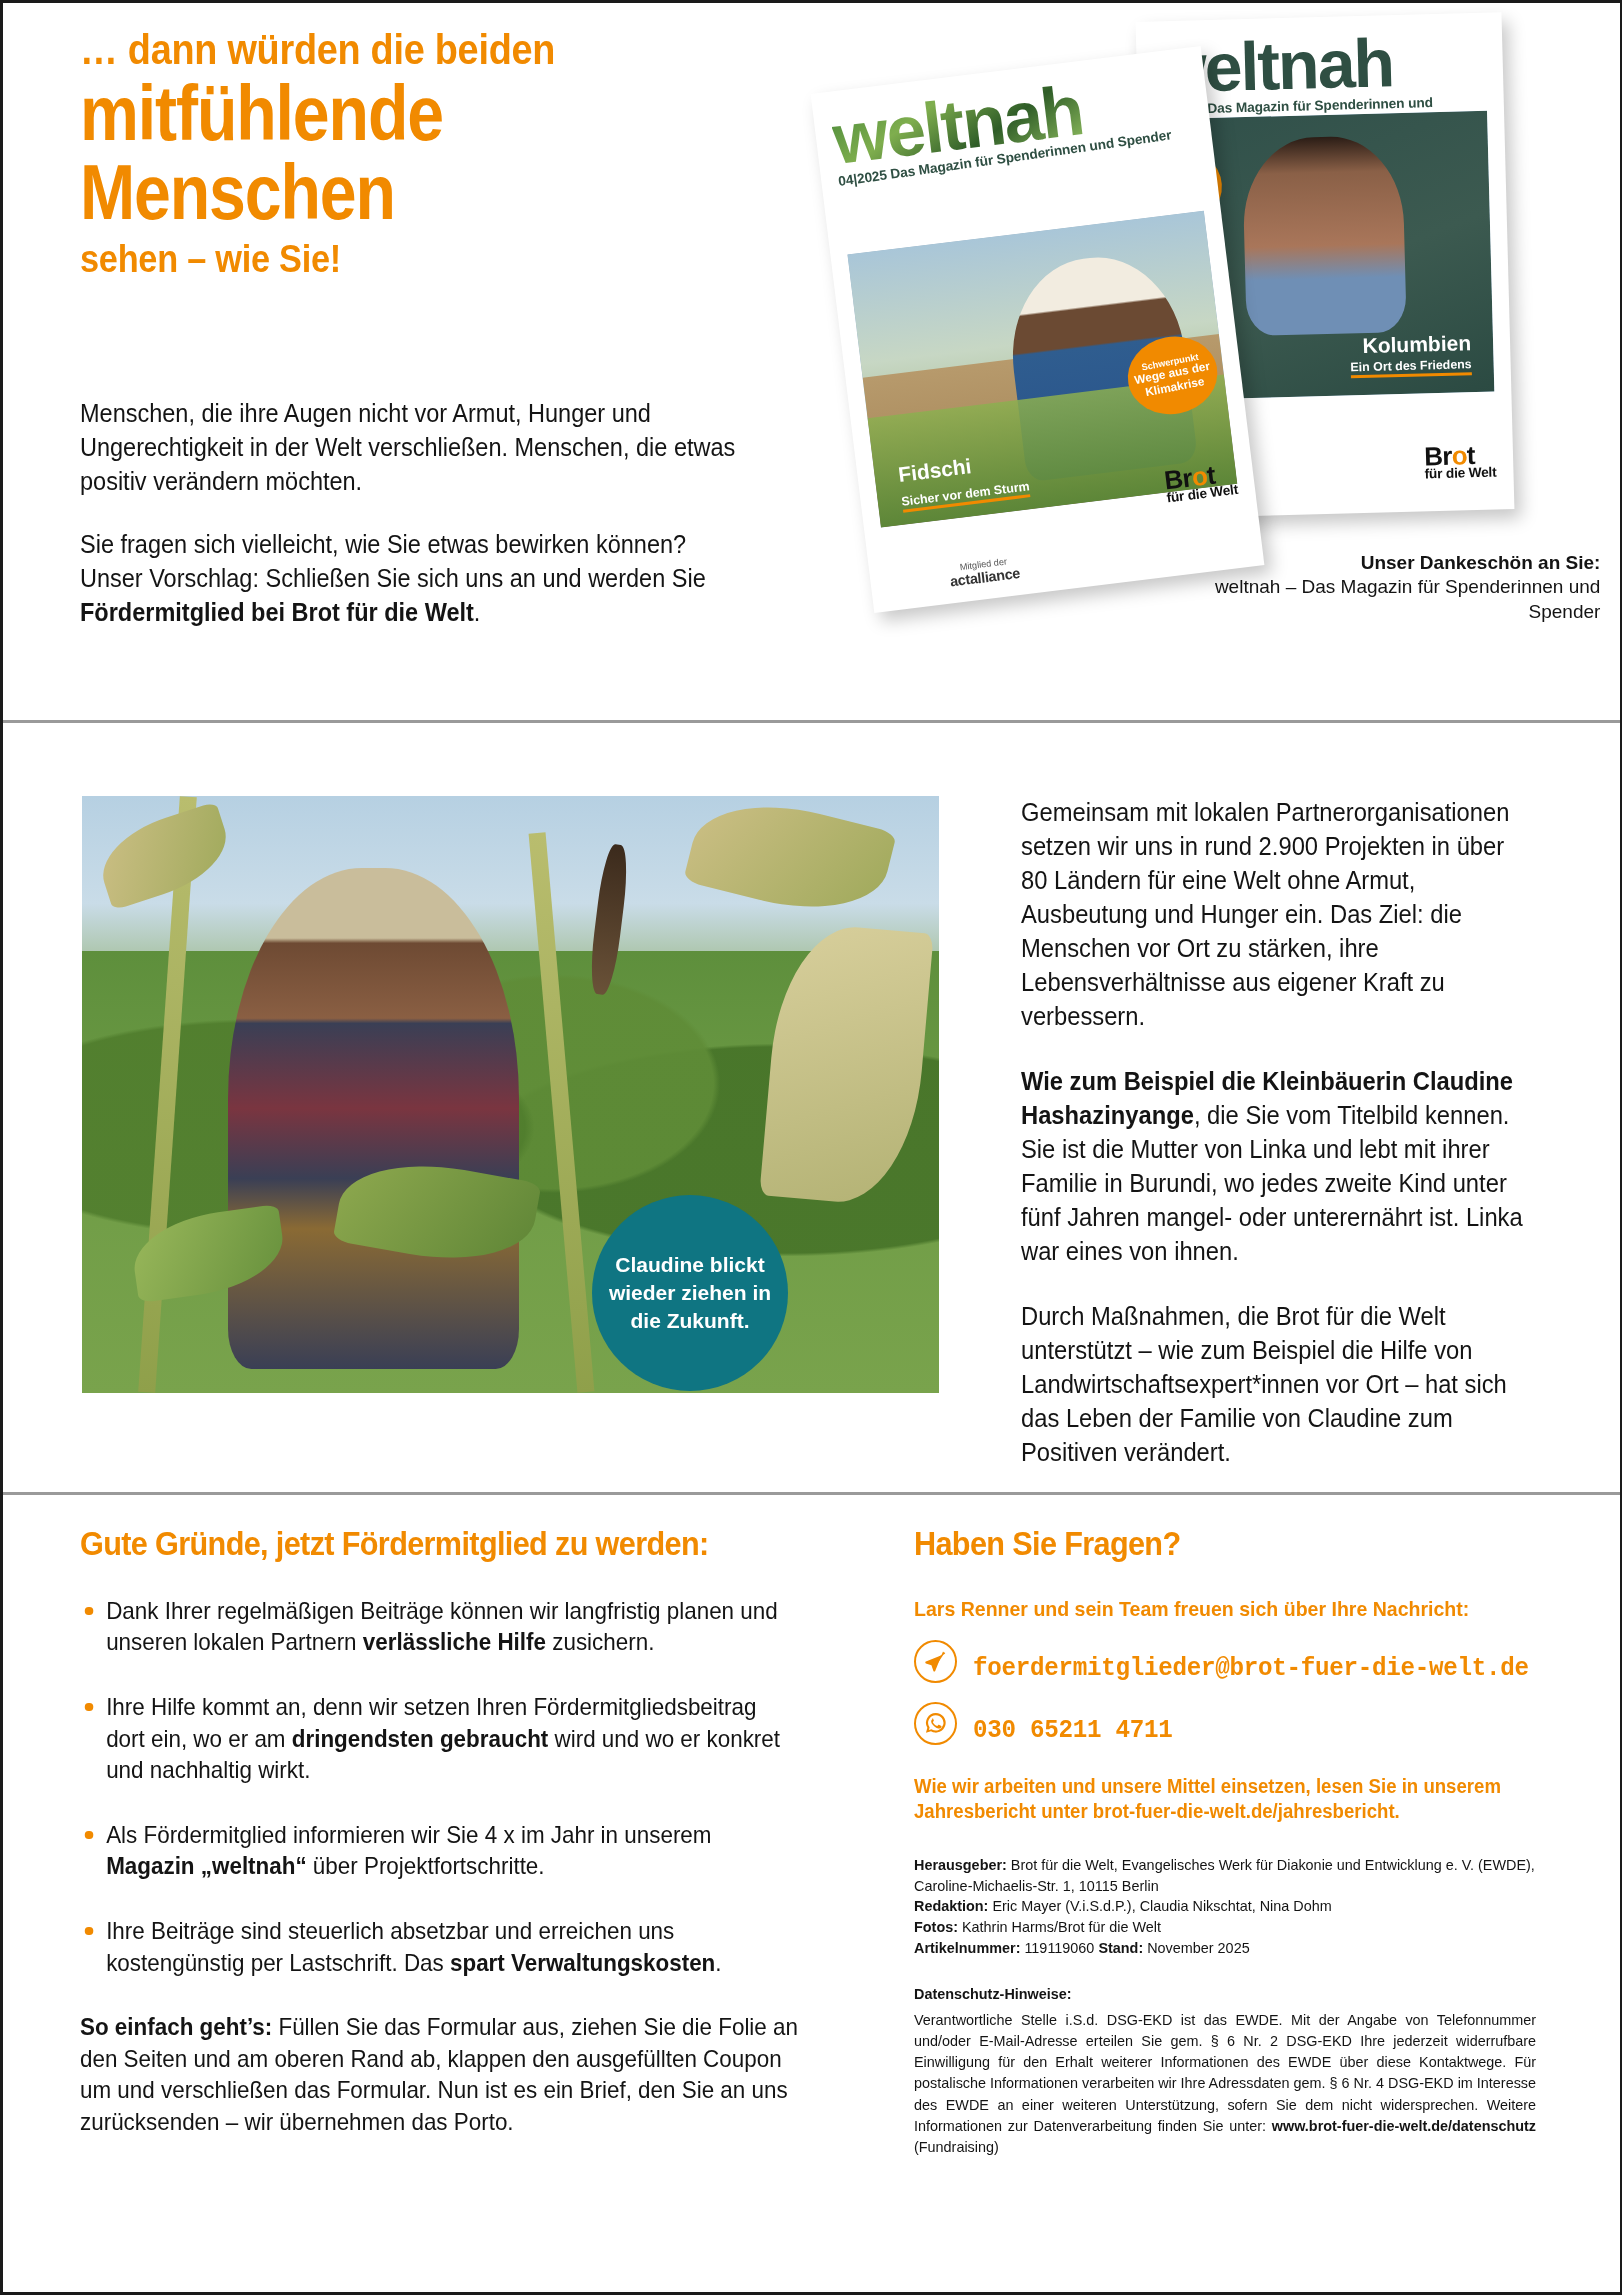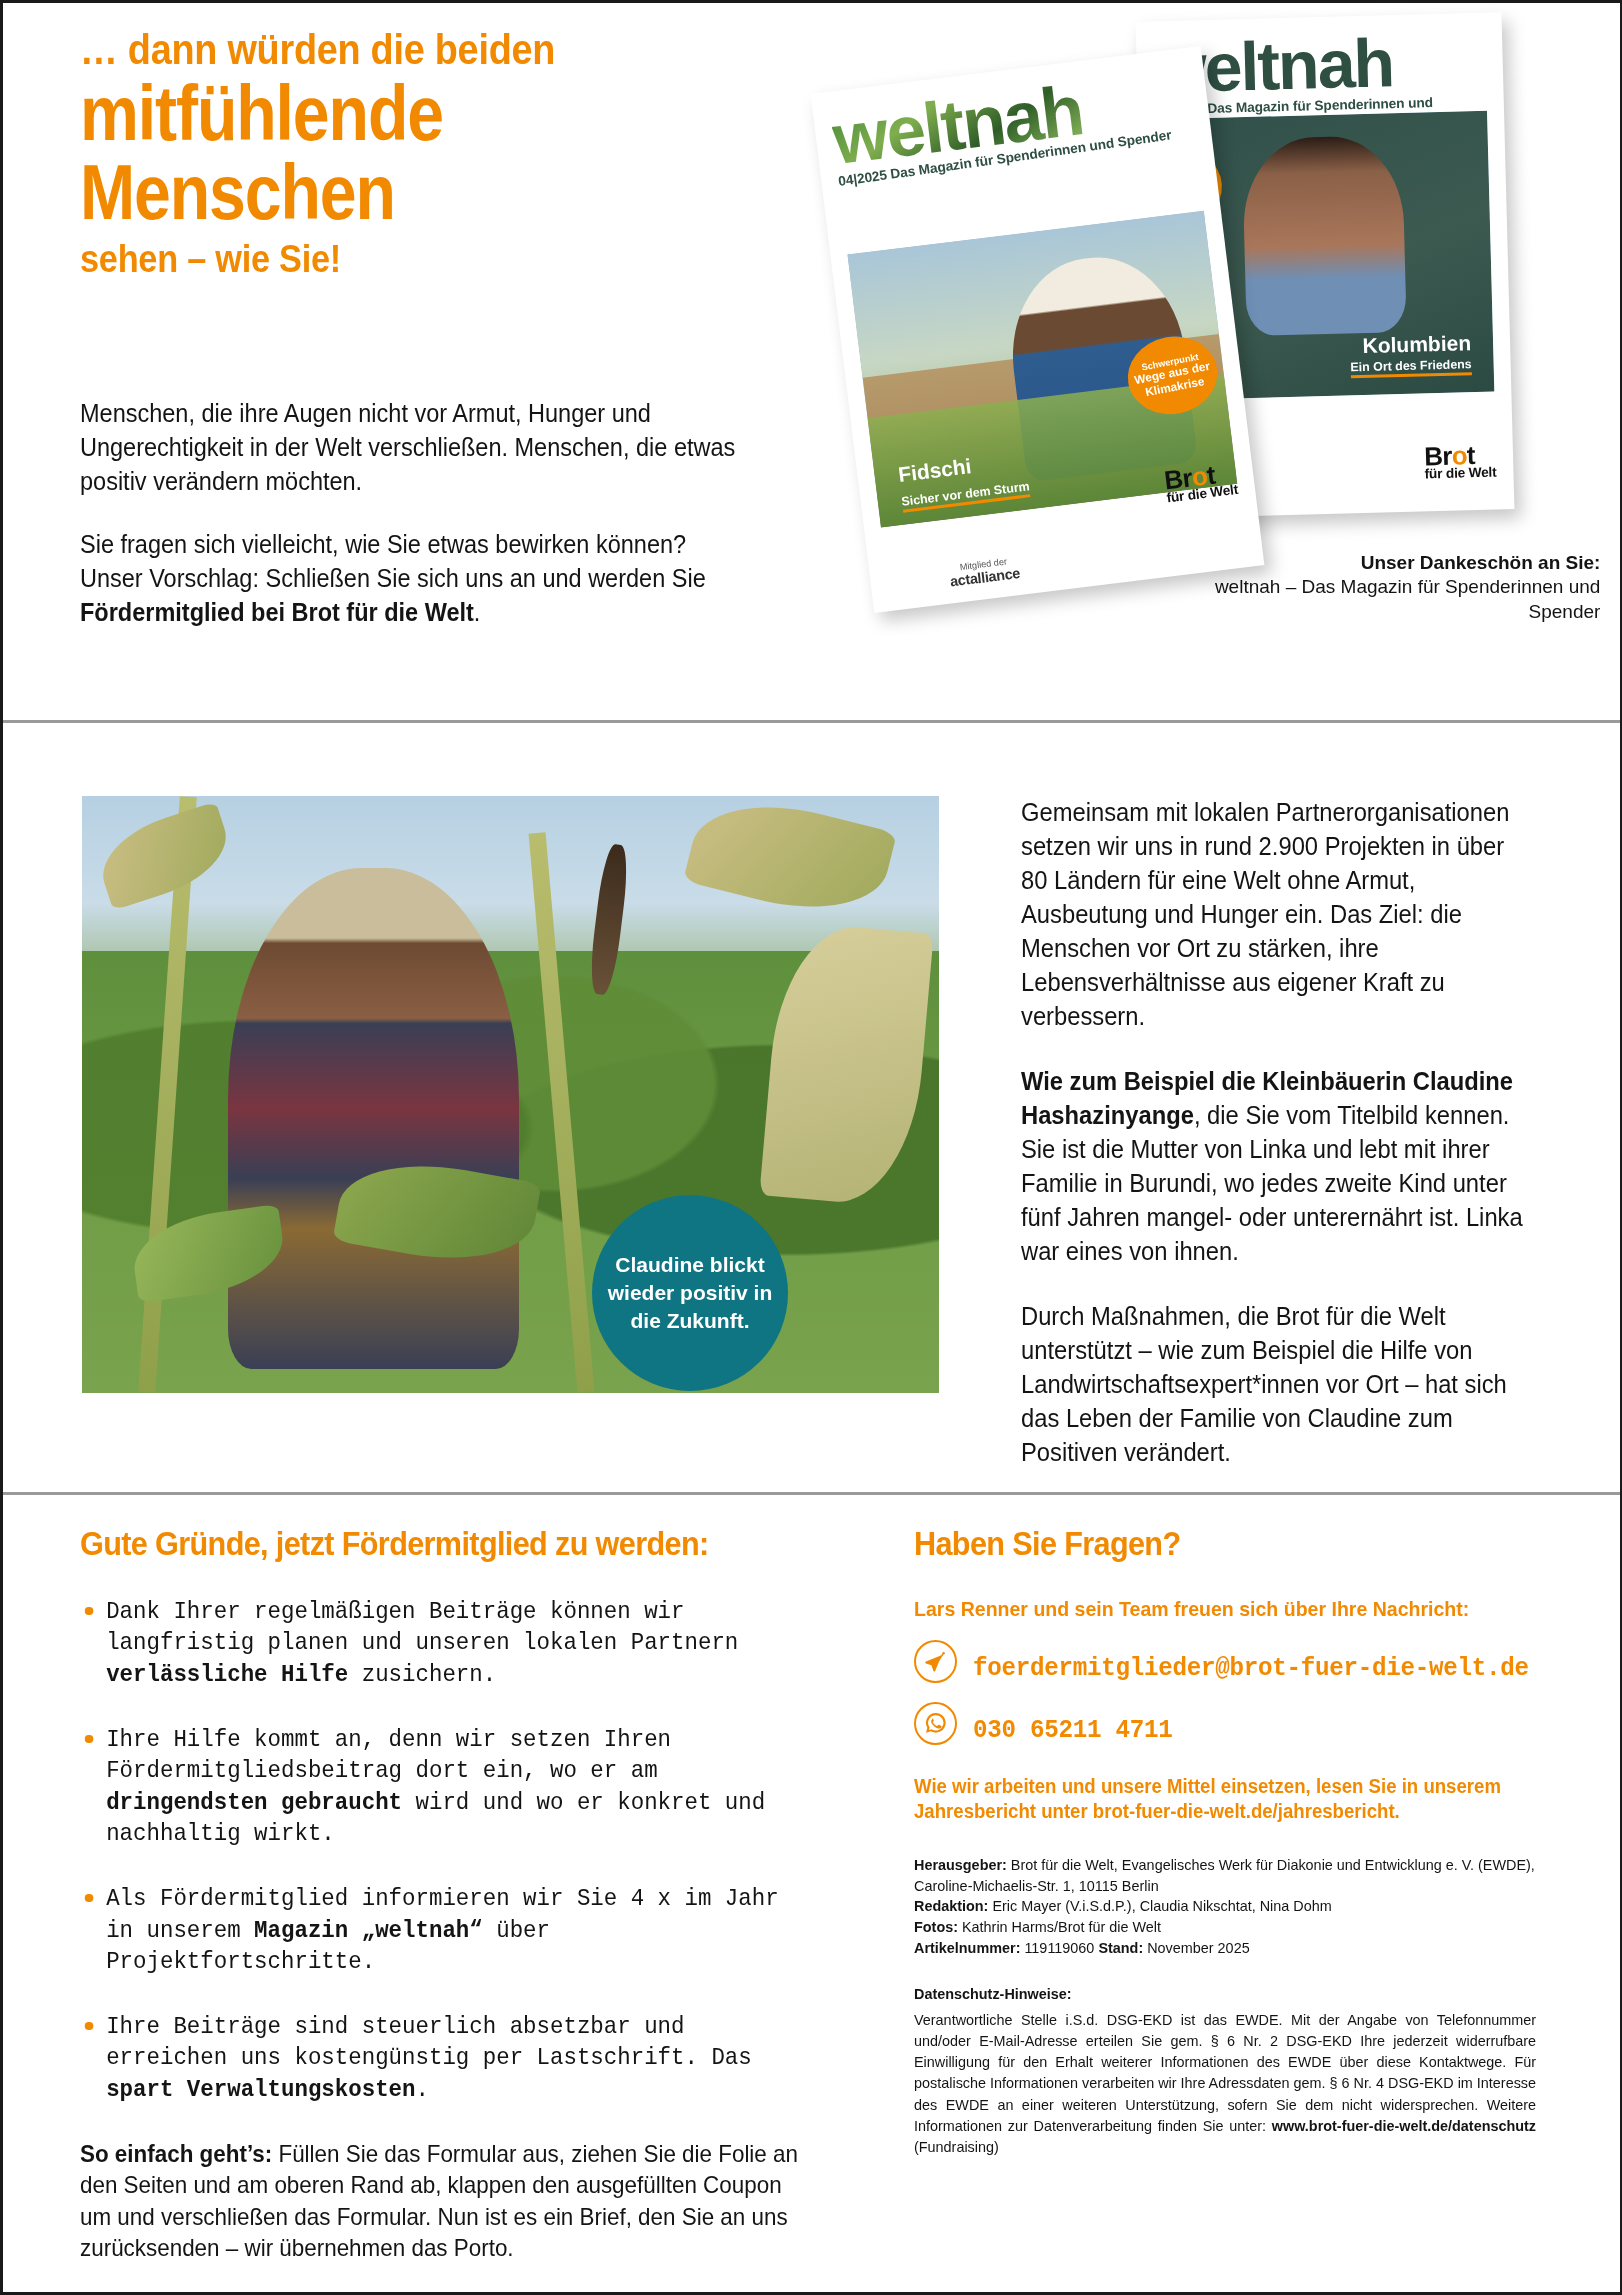--- a/index.html
+++ b/index.html
@@ -186,21 +186,21 @@
 
   
   .sec3{position:absolute;left:0;top:1492px;width:100%;bottom:9px;}
   .s3-left{position:absolute;left:77px;top:31px;width:759px;}
   .s3-right{position:absolute;left:911px;top:31px;width:648px;}
 
   .orange-head{
     color:#F18A00;font-weight:bold;font-size:34px;line-height:1.05;
     letter-spacing:-0.7px;transform:scaleX(.9);transform-origin:left center;
   }
-  ul.reasons{list-style:none;margin:34px 0 4px 0;padding:0;font-family:Liberation Mono, monospace;}
+  ul.reasons{list-style:none;margin:34px 0 4px 0;padding:0;}
   ul.reasons li{
     position:relative;padding-left:27.5px;margin-bottom:33px;
     font-size:23.6px;line-height:1.34;color:#141414;
     transform:scaleX(.95);transform-origin:left center;
   }
   ul.reasons li:before{
     content:"";position:absolute;left:5.2px;top:11px;
     width:8.5px;height:8.5px;border-radius:50%;background:#F18A00;
   }
   ul.reasons li b{font-weight:bold;}
@@ -328,21 +328,21 @@
       <div class="leaf l1"></div>
       <div class="leaf l2"></div>
       <div class="leaf l3"></div>
       <div class="tassel"></div>
       <div class="pm-person"></div>
       <div class="stalk s2"></div>
       <div class="leaf l4"></div>
       <div class="leaf l5"></div>
     </div>
 
-    <div class="circle-badge">Claudine blickt wieder positiv in die Zukunft.</div>
+    <div class="circle-badge">Claudine blickt wieder ziehen in die Zukunft.</div>
 
     <div class="col2">
       <p>Gemeinsam mit lokalen Partnerorganisationen setzen wir uns in rund 2.900 Projekten in über 80 Ländern für eine Welt ohne Armut, Ausbeutung und Hunger ein. Das Ziel: die Menschen vor Ort zu stärken, ihre Lebensverhältnisse aus eigener Kraft zu verbessern.</p>
       <p><b>Wie zum Beispiel die Kleinbäuerin Claudine Hashazinyange</b><span>, die Sie vom Titelbild kennen. Sie ist die Mutter von Linka und lebt mit ihrer Familie in Burundi, wo jedes zweite Kind unter fünf Jahren mangel- oder unterernährt ist. Linka war eines von ihnen.</span></p>
       <p>Durch Maßnahmen, die Brot für die Welt unterstützt – wie zum Beispiel die Hilfe von Landwirtschaftsexpert*innen vor Ort – hat sich das Leben der Familie von Claudine zum Positiven verändert.</p>
     </div>
   </div>
 
   <div class="divider d2"></div>
 

